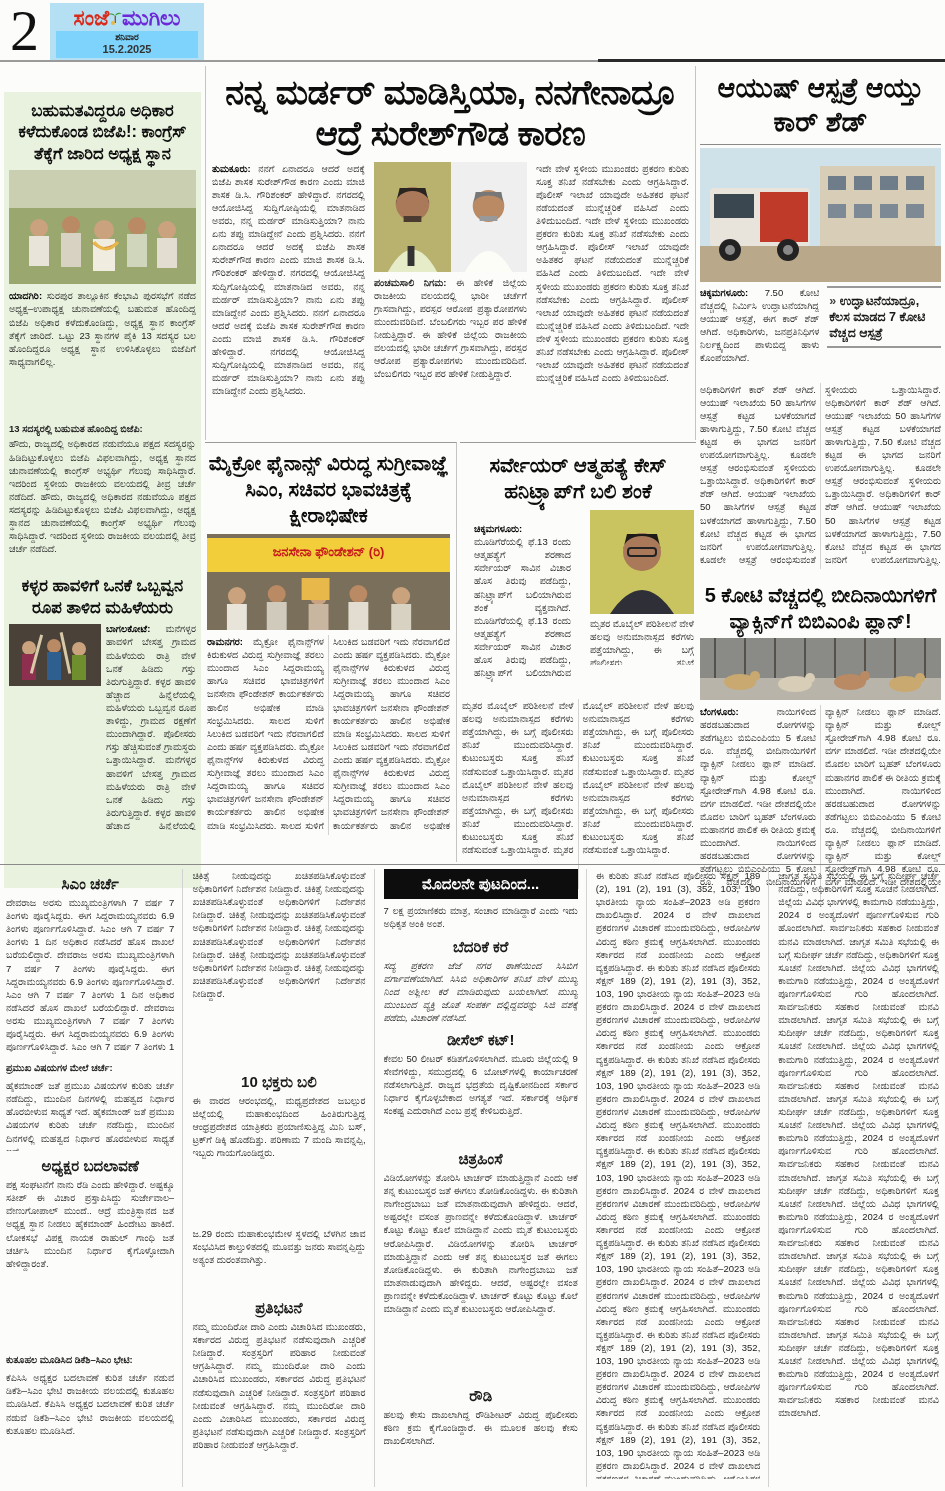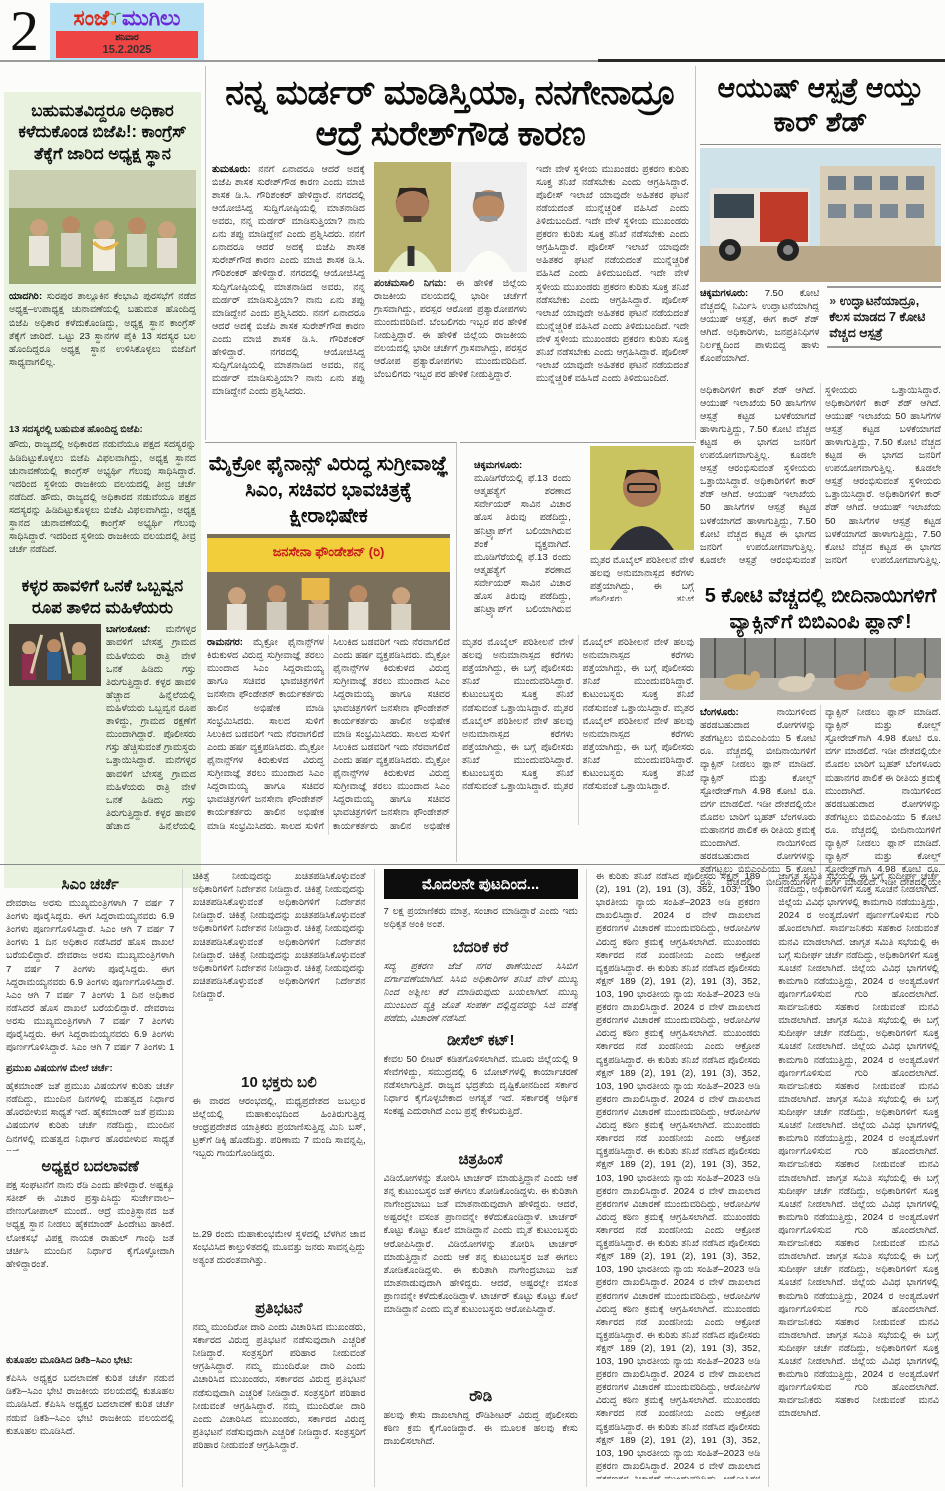--- a/index.html
+++ b/index.html
@@ -5,21 +5,21 @@
   html,body{margin:0;padding:0;background:#e8e8e8;}
   .page{position:relative;width:945px;height:1491px;background:#fcfcfa;margin:0 auto;
         font-family:"Liberation Sans",sans-serif;color:#1a1a1a;overflow:hidden;}
   .abs{position:absolute;}
   
   .pagenum{font-family:"Liberation Serif",serif;font-size:58px;font-weight:400;line-height:1;color:#111;}
   .logo-box{background:#b5dff2;text-align:center;padding:3px 6px 2px;}
   .logo-line{font-size:21px;font-weight:bold;white-space:nowrap;line-height:1.1;}
   .logo-red{color:#d92b1c;}
   .logo-blue{color:#6d28d9;margin-top:32px;}
-  .logo-strip{background:#ef4444;margin-top:2px;padding:1px 2px 2px;}
+  .logo-strip{background:#7dd3fc;margin-top:2px;padding:1px 2px 2px;}
   .logo-day{font-size:9px;font-weight:bold;color:#222;line-height:1.2;}
   .logo-date{font-size:11px;font-weight:bold;color:#333;line-height:1.2;}
   .section-label{background:#e2e2e2;color:#111;font-size:23px;font-weight:bold;
                  text-align:center;line-height:34px;}
   .mast-rule{background:#9a9a9a;height:2px;}
   .mast-rule-dark{background:#2a2a2a;height:3px;}
   
   .hl{font-weight:bold;color:#0d0d0d;text-align:center;}
   .hl-xl{font-size:34px;line-height:1.2;letter-spacing:-.5px;}
   .hl-lg{font-size:27px;line-height:1.25;}
@@ -215,20 +215,21 @@
       </svg>
       <div class="banner-text">ಜನಸೇನಾ ಫೌಂಡೇಶನ್ (ರಿ)</div>
     </div>
     <p class="bd cols2 clip" style="height:200px;margin-top:5px;">
       <span class="dl">ರಾಮನಗರ:</span>
       <span>ಮೈಕ್ರೋ ಫೈನಾನ್ಸ್‌ಗಳ ಕಿರುಕುಳದ ವಿರುದ್ಧ ಸುಗ್ರೀವಾಜ್ಞೆ ತರಲು ಮುಂದಾದ ಸಿಎಂ ಸಿದ್ದರಾಮಯ್ಯ ಹಾಗೂ ಸಚಿವರ ಭಾವಚಿತ್ರಗಳಿಗೆ ಜನಸೇನಾ ಫೌಂಡೇಶನ್ ಕಾರ್ಯಕರ್ತರು ಹಾಲಿನ ಅಭಿಷೇಕ ಮಾಡಿ ಸಂಭ್ರಮಿಸಿದರು. ಸಾಲದ ಸುಳಿಗೆ ಸಿಲುಕಿದ ಬಡವರಿಗೆ ಇದು ನೆರವಾಗಲಿದೆ ಎಂದು ಹರ್ಷ ವ್ಯಕ್ತಪಡಿಸಿದರು. ಮೈಕ್ರೋ ಫೈನಾನ್ಸ್‌ಗಳ ಕಿರುಕುಳದ ವಿರುದ್ಧ ಸುಗ್ರೀವಾಜ್ಞೆ ತರಲು ಮುಂದಾದ ಸಿಎಂ ಸಿದ್ದರಾಮಯ್ಯ ಹಾಗೂ ಸಚಿವರ ಭಾವಚಿತ್ರಗಳಿಗೆ ಜನಸೇನಾ ಫೌಂಡೇಶನ್ ಕಾರ್ಯಕರ್ತರು ಹಾಲಿನ ಅಭಿಷೇಕ ಮಾಡಿ ಸಂಭ್ರಮಿಸಿದರು. ಸಾಲದ ಸುಳಿಗೆ ಸಿಲುಕಿದ ಬಡವರಿಗೆ ಇದು ನೆರವಾಗಲಿದೆ ಎಂದು ಹರ್ಷ ವ್ಯಕ್ತಪಡಿಸಿದರು. ಮೈಕ್ರೋ ಫೈನಾನ್ಸ್‌ಗಳ ಕಿರುಕುಳದ ವಿರುದ್ಧ ಸುಗ್ರೀವಾಜ್ಞೆ ತರಲು ಮುಂದಾದ ಸಿಎಂ ಸಿದ್ದರಾಮಯ್ಯ ಹಾಗೂ ಸಚಿವರ ಭಾವಚಿತ್ರಗಳಿಗೆ ಜನಸೇನಾ ಫೌಂಡೇಶನ್ ಕಾರ್ಯಕರ್ತರು ಹಾಲಿನ ಅಭಿಷೇಕ ಮಾಡಿ ಸಂಭ್ರಮಿಸಿದರು. ಸಾಲದ ಸುಳಿಗೆ ಸಿಲುಕಿದ ಬಡವರಿಗೆ ಇದು ನೆರವಾಗಲಿದೆ ಎಂದು ಹರ್ಷ ವ್ಯಕ್ತಪಡಿಸಿದರು. ಮೈಕ್ರೋ ಫೈನಾನ್ಸ್‌ಗಳ ಕಿರುಕುಳದ ವಿರುದ್ಧ ಸುಗ್ರೀವಾಜ್ಞೆ ತರಲು ಮುಂದಾದ ಸಿಎಂ ಸಿದ್ದರಾಮಯ್ಯ ಹಾಗೂ ಸಚಿವರ ಭಾವಚಿತ್ರಗಳಿಗೆ ಜನಸೇನಾ ಫೌಂಡೇಶನ್ ಕಾರ್ಯಕರ್ತರು ಹಾಲಿನ ಅಭಿಷೇಕ ಮಾಡಿ ಸಂಭ್ರಮಿಸಿದರು. ಸಾಲದ ಸುಳಿಗೆ ಸಿಲುಕಿದ ಬಡವರಿಗೆ ಇದು ನೆರವಾಗಲಿದೆ ಎಂದು ಹರ್ಷ ವ್ಯಕ್ತಪಡಿಸಿದರು.</span>
     </p>
   </div>
 
   <div class="abs" style="left:460px;top:442px;width:236px;height:420px;border-top:1px solid #9a9a9a;padding:3px 2px 0;box-sizing:border-box;">
+    <div class="hl hl-md" style="margin:6px 0 6px;">ಸರ್ವೇಯರ್ ಆತ್ಮಹತ್ಯೆ ಕೇಸ್ ಹನಿಟ್ರ್ಯಾಪ್‌ಗೆ ಬಲಿ ಶಂಕೆ</div>
     <div style="display:flex;gap:7px;">
       <p class="bd clip" style="flex:1;height:160px;margin:12px;">
         <span class="dl">ಚಿಕ್ಕಮಗಳೂರು:</span>
         <span>ಮೂಡಿಗೆರೆಯಲ್ಲಿ ಫೆ.13 ರಂದು ಆತ್ಮಹತ್ಯೆಗೆ ಶರಣಾದ ಸರ್ವೇಯರ್ ಸಾವಿನ ವಿಚಾರ ಹೊಸ ತಿರುವು ಪಡೆದಿದ್ದು, ಹನಿಟ್ರ್ಯಾಪ್‌ಗೆ ಬಲಿಯಾಗಿರುವ ಶಂಕೆ ವ್ಯಕ್ತವಾಗಿದೆ. ಮೂಡಿಗೆರೆಯಲ್ಲಿ ಫೆ.13 ರಂದು ಆತ್ಮಹತ್ಯೆಗೆ ಶರಣಾದ ಸರ್ವೇಯರ್ ಸಾವಿನ ವಿಚಾರ ಹೊಸ ತಿರುವು ಪಡೆದಿದ್ದು, ಹನಿಟ್ರ್ಯಾಪ್‌ಗೆ ಬಲಿಯಾಗಿರುವ ಶಂಕೆ ವ್ಯಕ್ತವಾಗಿದೆ.</span>
       </p>
       <div style="width:104px;">
         <div class="photo-wrap" style="height:104px;">
           <svg class="photo" viewBox="0 0 104 104" preserveAspectRatio="none">
             <rect width="104" height="104" fill="#c9c45f"></rect>
             <circle cx="52" cy="42" r="19" fill="#a9795a"></circle>

